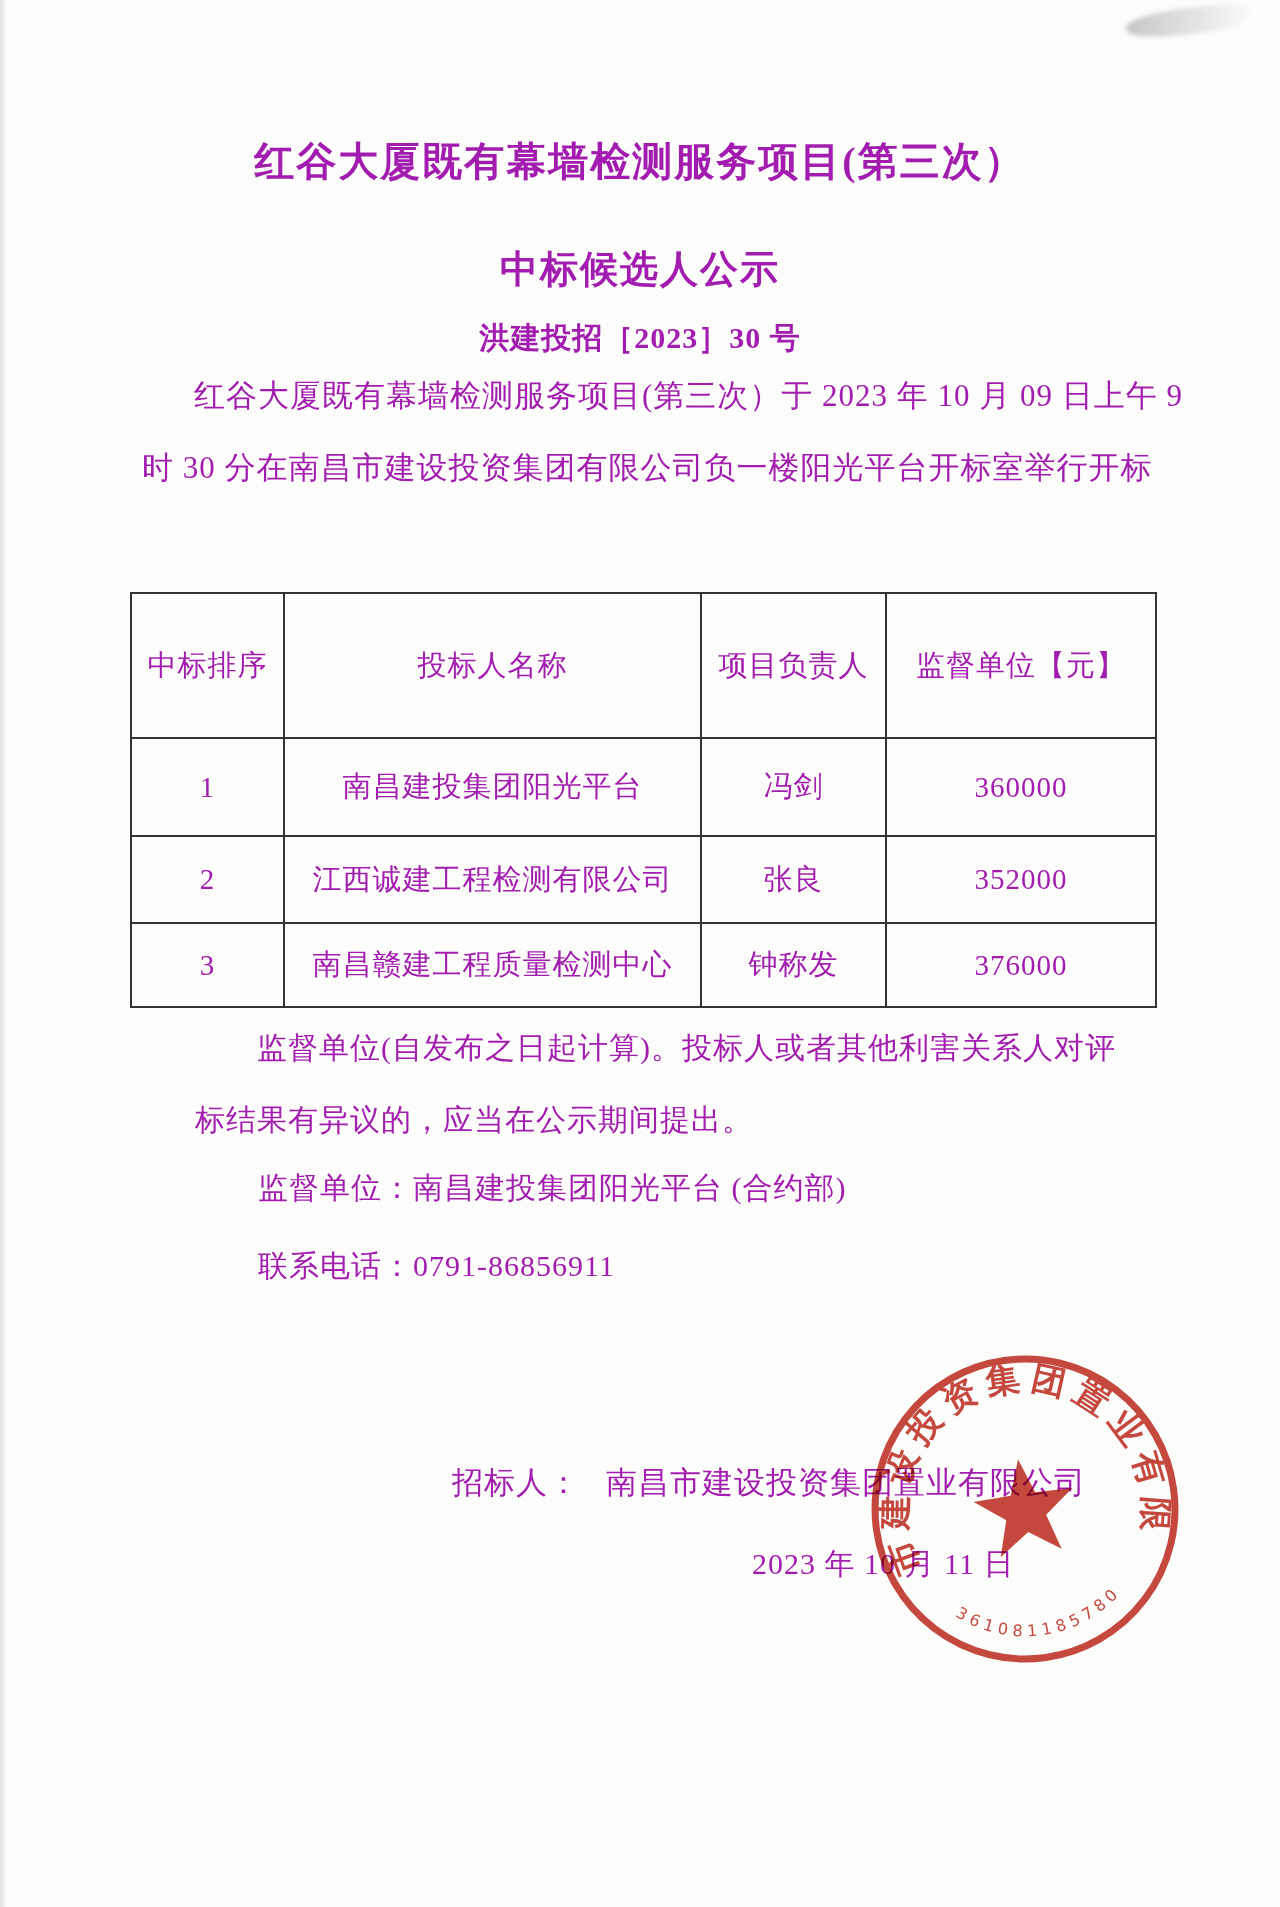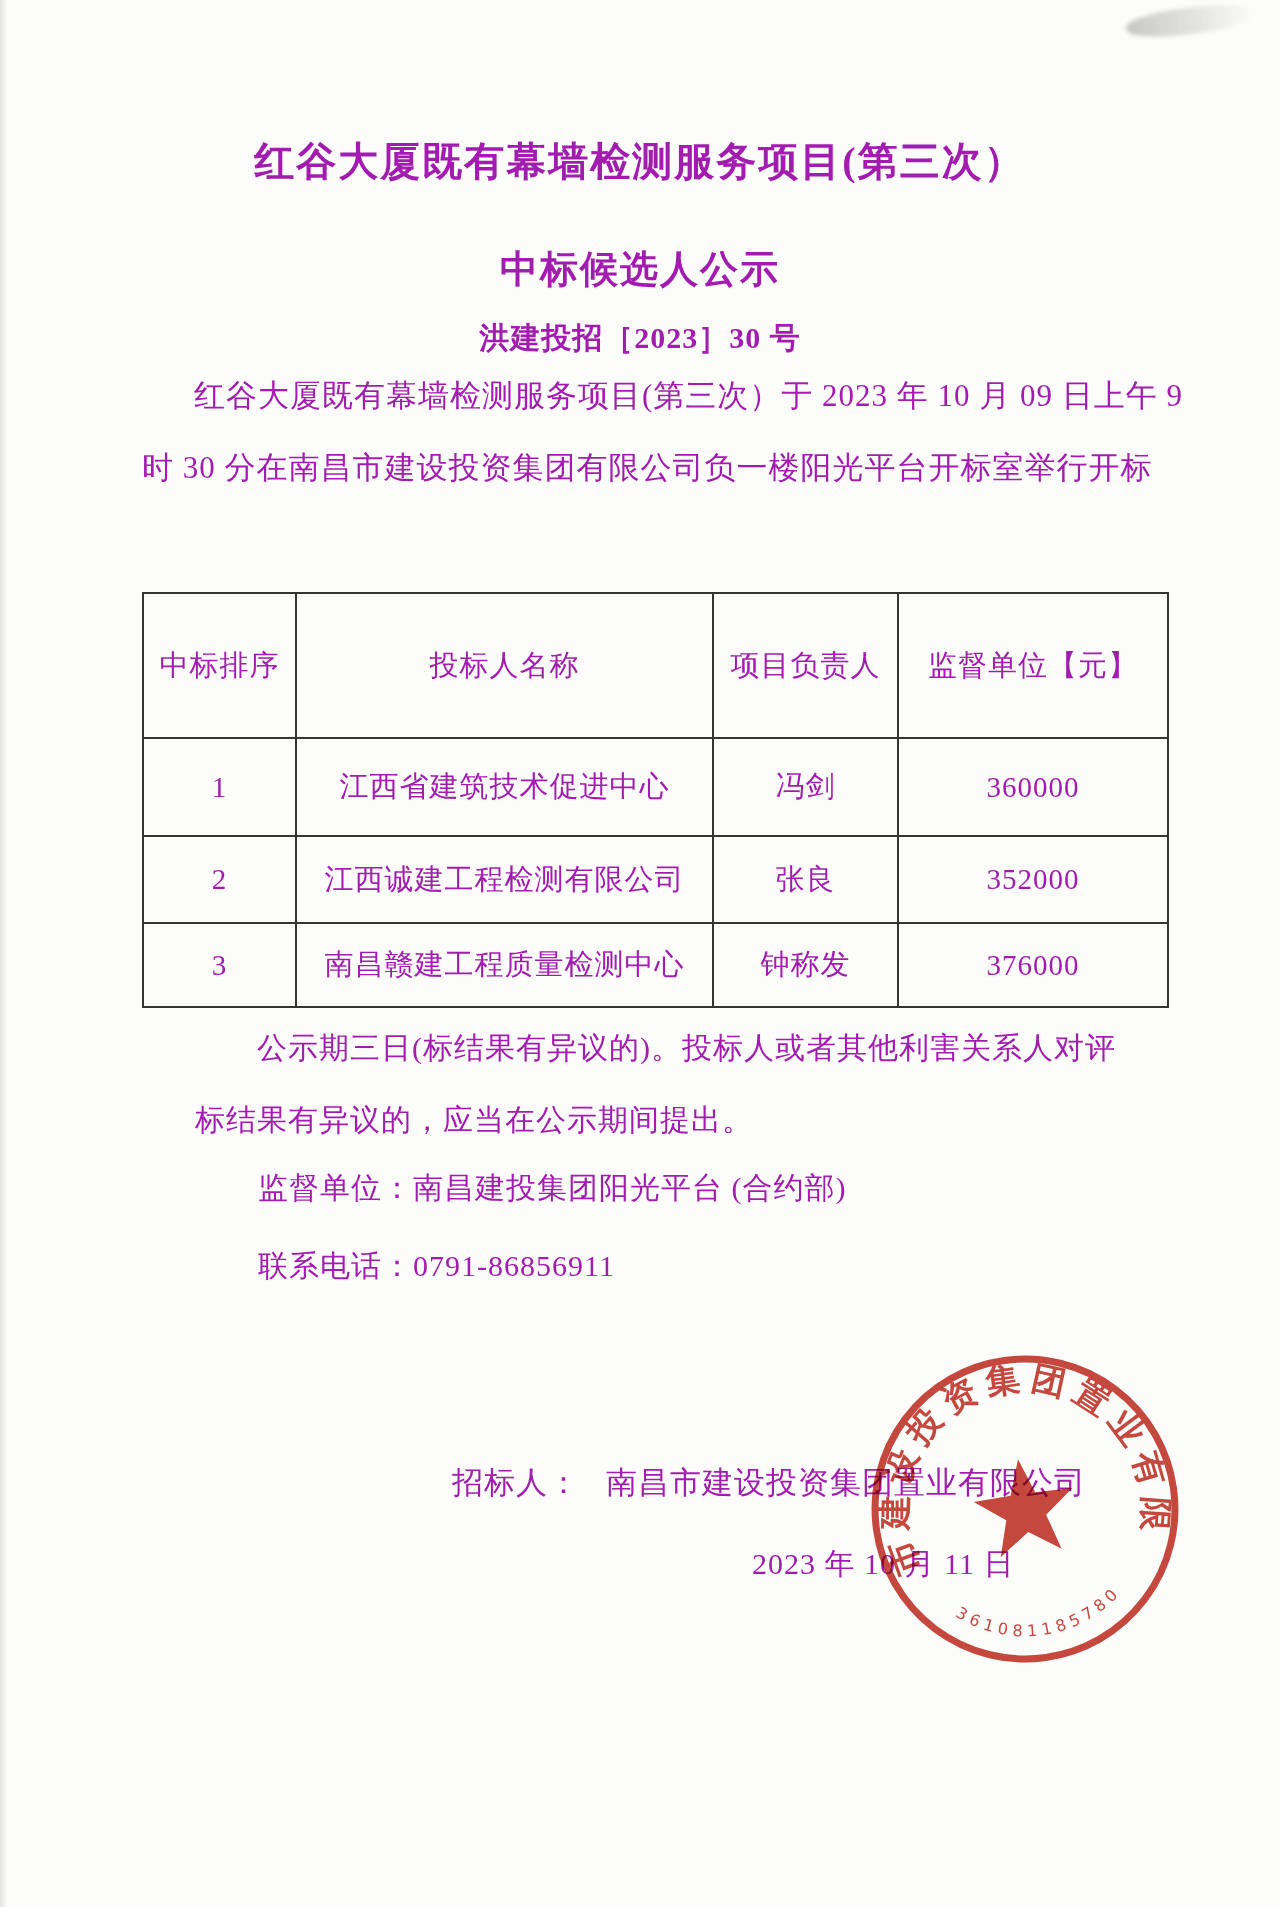--- a/index.html
+++ b/index.html
@@ -31,21 +31,21 @@
   }
   .para{position:absolute;font-size:31px;letter-spacing:1px;}
   .pline{height:72px;line-height:72px;white-space:nowrap;}
   .p1{top:360px;left:142px;width:1015px;}
   .p1 .indent{padding-left:52px;}
   .p2{top:1012px;left:195px;width:960px;font-size:30px;}
   .p2 .indent{padding-left:62px;}
   .bid-table{
     position:absolute;top:592px;left:130px;width:1025px;
     border-collapse:collapse;table-layout:fixed;
-    font-size:29px;letter-spacing:1px;margin-left:12px;
+    font-size:29px;letter-spacing:1px;
   }
   .bid-table th,.bid-table td{
     border:2px solid #343434;
     text-align:center;vertical-align:middle;
     font-weight:400;padding:0;
   }
   tr.hrow{height:145px;}
   tr.r1{height:98px;}
   tr.r2{height:87px;}
   tr.r3{height:84px;}
@@ -89,41 +89,41 @@
       <tr class="hrow">
         <th>中标排序</th>
         <th>投标人名称</th>
         <th>项目负责人</th>
         <th>监督单位【元】</th>
       </tr>
     </thead>
     <tbody>
       <tr class="r1">
         <td>1</td>
-        <td>江西省建筑技术促进中心</td>
+        <td>南昌建投集团阳光平台</td>
         <td>冯剑</td>
         <td>360000</td>
       </tr>
       <tr class="r2">
         <td>2</td>
         <td>江西诚建工程检测有限公司</td>
         <td>张良</td>
         <td>352000</td>
       </tr>
       <tr class="r3">
         <td>3</td>
         <td>南昌赣建工程质量检测中心</td>
         <td>钟称发</td>
         <td>376000</td>
       </tr>
     </tbody>
   </table>
 
   <div class="para p2">
-    <div class="pline indent">公示期三日(标结果有异议的)。投标人或者其他利害关系人对评</div>
+    <div class="pline indent">监督单位(自发布之日起计算)。投标人或者其他利害关系人对评</div>
     <div class="pline">标结果有异议的，应当在公示期间提出。</div>
   </div>
 
   <div class="info supervision">监督单位：南昌建投集团阳光平台 (合约部)</div>
   <div class="info phone">联系电话：0791-86856911</div>
 
   <div class="tenderer">
     <span>招标人：</span><span class="tname">南昌市建设投资集团置业有限公司</span>
   </div>
 

